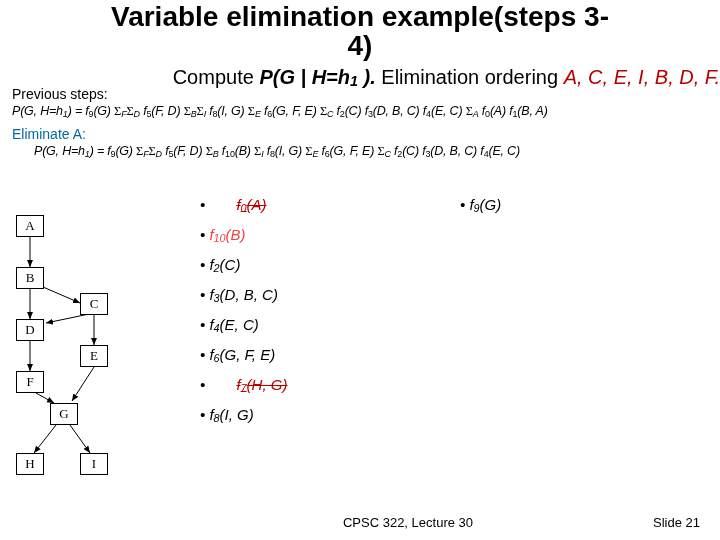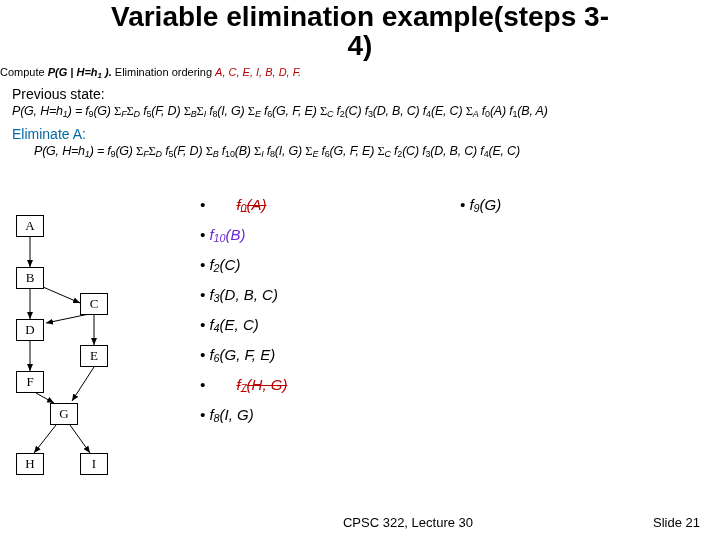--- a/index.html
+++ b/index.html
@@ -27,22 +27,22 @@
     font-weight: bold;
     font-size: 28px;
     line-height: 1.05;
     color: #000;
   }
   .subtitle {
     position: absolute;
     top: 66px;
     left: 0;
     width: 720px;
-    text-align: left;
-    font-size: 11px;
+    text-align: right;
+    font-size: 20px;
     color: #000;
   }
   .subtitle .i { font-style: italic; }
   .subtitle .red { color: #b80000; font-style: italic; }
   .prev {
     position: absolute;
     top: 86px;
     left: 12px;
     width: 700px;
     font-size: 13px;
@@ -100,21 +100,21 @@
   }
   .frow {
     height: 30px;
     display: flex;
     align-items: center;
   }
   .frow .col1 { width: 260px; font-size: 15px; }
   .frow .col2 { width: 200px; font-size: 15px; }
   .dot::before { content: "• "; }
   .red   { color: #b80000; }
-  .blue  { color: #6d28d9; }
+  .blue  { color: #ef4444; }
   .strike{ text-decoration: line-through; margin-left: 27px; }
 
   .footer-l {
     position: absolute;
     bottom: 10px;
     left: 0;
     width: 720px;
     text-align: center;
     font-size: 13px;
     margin-left: 48px;
@@ -134,21 +134,21 @@
   <div class="title">
     <span>Variable elimination example(steps 3-</span><br>
     <span>4)</span>
   </div>
 
   <div class="subtitle">
     <span>Compute </span><span class="i"><b><span>P(G | H=h</span></b></span><span class="sub i"><b><span>1</span></b></span><span class="i"><b><span> ).</span></b></span><span> Elimination ordering </span><span class="red">A, C, E, I, B, D, F.</span>
   </div>
 
   <div class="prev">
-    <div class="hdr">Previous state:</div>
+    <div class="hdr">Previous steps:</div>
     <div class="eq">
       <span class="i">P(G, H=h</span><span class="sub i">1</span><span class="i">) = f</span><span class="sub">9</span><span class="i">(G) </span>
       <span class="sig">Σ</span><span class="sub i">F</span><span class="sig">Σ</span><span class="sub i">D</span><span class="i"> f</span><span class="sub">5</span><span class="i">(F, D) </span>
       <span class="sig">Σ</span><span class="sub i">B</span><span class="sig">Σ</span><span class="sub i">I</span><span class="i"> f</span><span class="sub">8</span><span class="i">(I, G) </span>
       <span class="sig">Σ</span><span class="sub i">E</span><span class="i"> f</span><span class="sub">6</span><span class="i">(G, F, E) </span>
       <span class="sig">Σ</span><span class="sub i">C</span><span class="i"> f</span><span class="sub">2</span><span class="i">(C) f</span><span class="sub">3</span><span class="i">(D, B, C) f</span><span class="sub">4</span><span class="i">(E, C) </span>
       <span class="sig">Σ</span><span class="sub i">A</span><span class="i"> f</span><span class="sub">0</span><span class="i">(A) f</span><span class="sub">1</span><span class="i">(B, A)</span>
     </div>
   </div>
 

